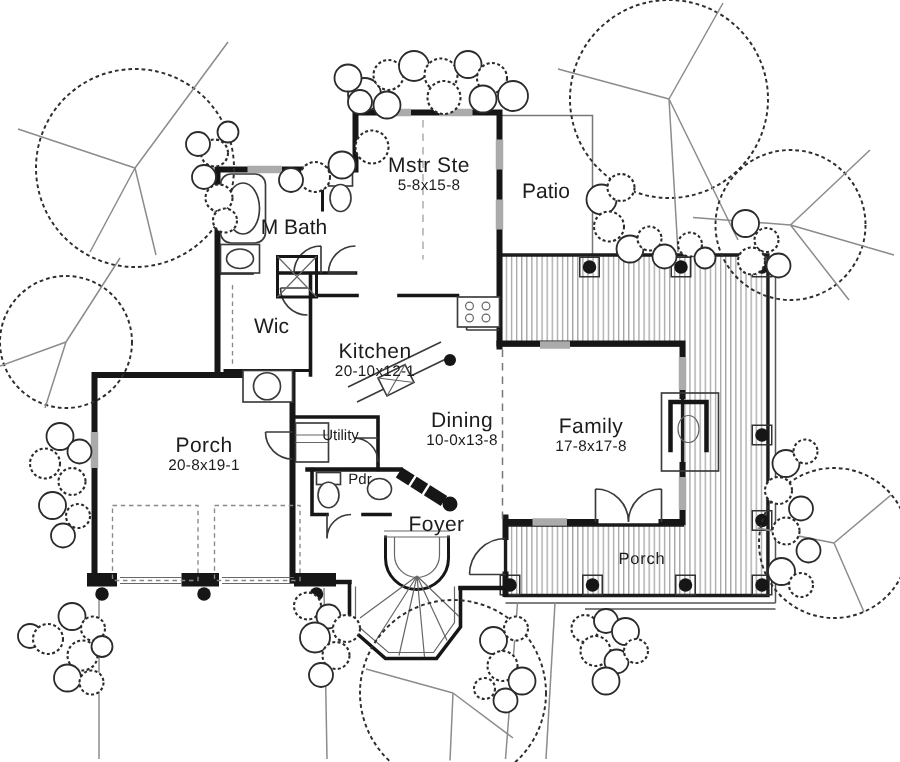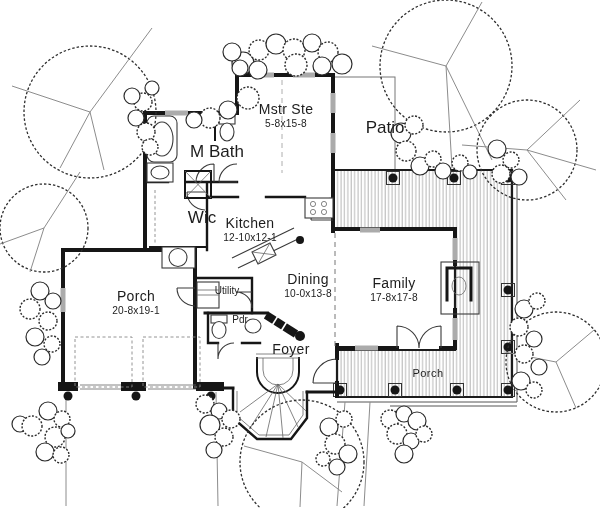--- a/index.html
+++ b/index.html
@@ -33,21 +33,21 @@
   .bush.s{stroke-dasharray:2 1.6;stroke-width:1.4}
   .fix{fill:#fff;stroke:#3a3a3a;stroke-width:1.1}
   .blk{fill:var(--wall)}
   .band{fill:none;stroke:var(--wall);stroke-width:8;stroke-linecap:butt}
   .tick{stroke:#fff;stroke-width:1.6}
   
   .lbl{position:absolute;transform:translate(-50%,-50%);text-align:center;
        color:var(--text);line-height:1.12;white-space:nowrap;}
   .lbl .nm{display:block;font-size:14px;letter-spacing:.3px;}
   .lbl .dm{display:block;font-size:10.2px;letter-spacing:.2px;}
-  .lbl.md{font-size:17px;margin-left:21px;}
+  .lbl.md{font-size:14px;}
   .lbl.xs{font-size:10px;}
   .lbl.porch{font-size:11px;letter-spacing:.5px;}
 </style>
 </head>
 <body>
 
 <div class="stage">
 <svg width="600" height="508" viewBox="0 0 600 508">
   <defs>
     <pattern id="deck" width="3.4" height="10" patternUnits="userSpaceOnUse">
@@ -339,23 +339,23 @@
   </div>
   <div class="lbl md" style="left:196px;top:152px">
     <span>M Bath</span>
   </div>
   <div class="lbl md" style="left:364px;top:128px">
     <span>Patio</span>
   </div>
   <div class="lbl md" style="left:181px;top:218px">
     <span>Wic</span>
   </div>
-  <div class="lbl" style="left:250px;top:230px">
+  <div class="lbl" style="left:250px;top:240px">
     <span class="nm">Kitchen</span>
-    <span class="dm">12-10x12-1</span>
+    <span class="dm">20-10x12-1</span>
   </div>
   <div class="lbl xs" style="left:227px;top:291px">
     <span>Utility</span>
   </div>
   <div class="lbl" style="left:308px;top:286px">
     <span class="nm">Dining</span>
     <span class="dm">10-0x13-8</span>
   </div>
   <div class="lbl" style="left:394px;top:290px">
     <span class="nm">Family</span>

